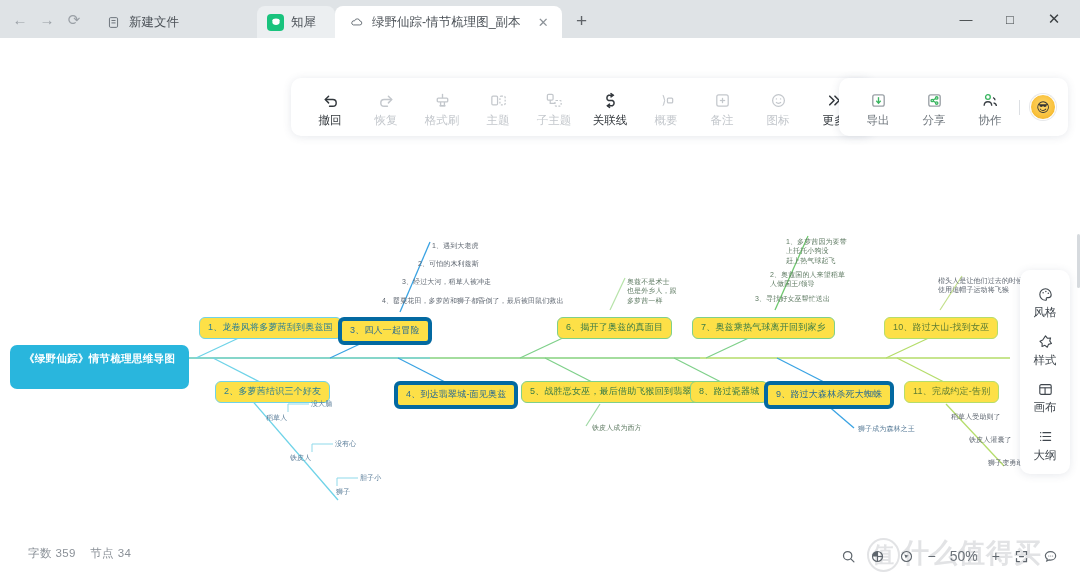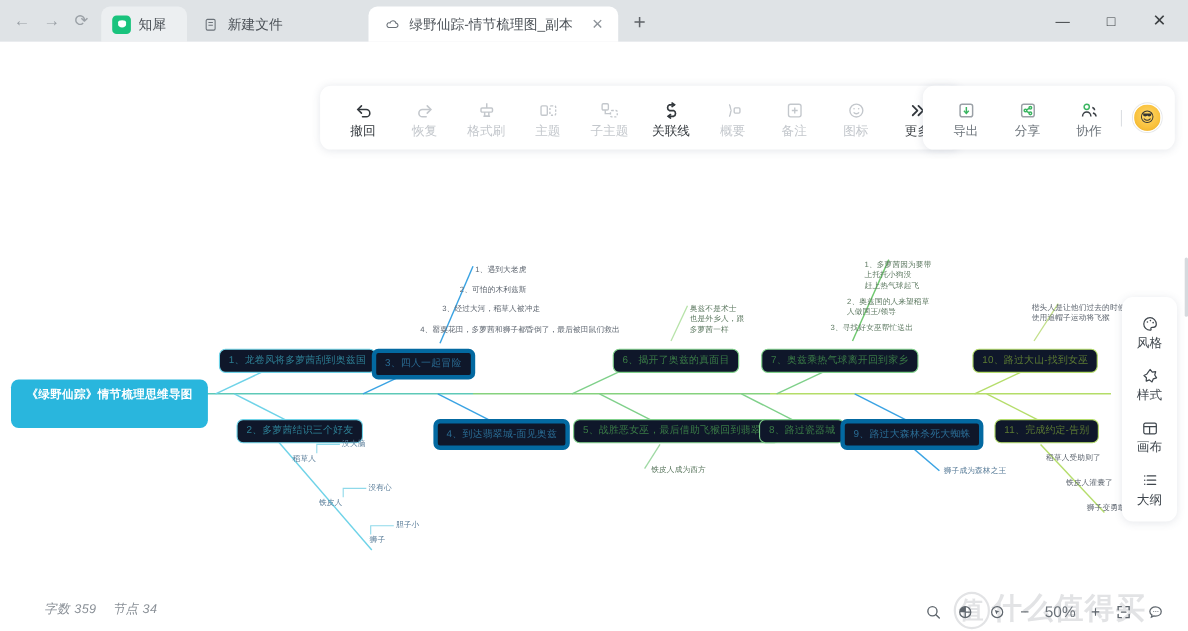--- a/index.html
+++ b/index.html
@@ -89,21 +89,21 @@
   .dock-item { width:46px; padding:6px 0 5px; display:flex; flex-direction:column; align-items:center; gap:3px; color:#3f464d; }
   .dock-icon { height:20px; display:flex; align-items:center; justify-content:center; }
   .dock-icon svg { width:17px; height:17px; }
   .dock-label { font-size:11.5px; line-height:1; }
 
   
   .canvas { position:absolute; inset:0; }
   .canvas svg.lines { position:absolute; left:0; top:0; width:1080px; height:536px; }
 
   .node {
-    position:absolute; border-radius:6px; background:#0f172a;
+    position:absolute; border-radius:6px; background:#fde047;
     font-size:9px; line-height:1; white-space:nowrap;
     padding:5px 8px 6px; letter-spacing:.2px;text-align:right;
   }
   .node.blue   { border:4px solid #0369a1; color:#2a6b93; }
   .node.cyan   { border:1px solid #6fd3e8; color:#2d7f94; }
   .node.green  { border:1px solid #7fd08a; color:#3a7b46; }
   .node.lgreen { border:1px solid #b5dd6b; color:#5d7c33; }
 
   .root {
     position:absolute; left:10px; top:307px;
@@ -114,21 +114,21 @@
 
   .leaf {
     position:absolute; font-size:7px; line-height:1.35; color:#5e6670;
     white-space:pre-line; letter-spacing:.1px;
   }
   .leaf.b { color:#5a7d99; }
   .leaf.g { color:#5e7a62; }
 
   
   .bottom { position:absolute; left:0; right:0; bottom:0; height:44px; }
-  .stats { position:absolute; left:40px; bottom:13px; font-size:11.5px; color:#8a9097; letter-spacing:.4px;font-style:italic; }
+  .stats { position:absolute; left:28px; bottom:13px; font-size:11.5px; color:#8a9097; letter-spacing:.4px; }
   .zoom-ctrls { position:absolute; right:22px; bottom:10px; display:flex; align-items:center; gap:14px; color:#5f666d; }
   .zc { display:flex; align-items:center; justify-content:center; }
   .zc svg { width:15px; height:15px; }
   .zoom-val { font-size:14px; color:#6b7279; min-width:26px; text-align:left; }
   .zsym { font-size:14px; color:#5f666d; line-height:1; }
 
   .watermark {
     position:absolute; right:38px; bottom:2px;
     font-size:27px; font-weight:bold; color:rgba(150,155,162,0.28);
     letter-spacing:1px; pointer-events:none; user-select:none;
@@ -142,38 +142,38 @@
 <body>
 
 <div class="browser-top">
   <div class="nav-btns">
     <div class="nav-btn">←</div>
     <div class="nav-btn">→</div>
     <div class="nav-btn">⟳</div>
   </div>
 
   <div class="tabs">
-    <div class="tab pinned">
-      <span class="favicon zhixi">
-        <svg viewBox="0 0 20 20" width="12" height="12">
-            <path d="M4 7c0-1.5 2-3 6-3s6 1.5 6 3v4c0 2-2.5 4-6 4s-6-2-6-4z" fill="#fff"></path>
-          </svg>
-      </span>
-      <span class="label">知犀</span>
-    </div>
-
     <div class="tab inactive">
       <span class="favicon">
         <svg viewBox="0 0 16 16" width="13" height="13" fill="none" stroke="#6b7279" stroke-width="1.2">
             <rect x="3" y="2" width="10" height="12" rx="1.5"></rect>
             <line x1="5.5" y1="5.5" x2="10.5" y2="5.5"></line>
             <line x1="5.5" y1="8.5" x2="10.5" y2="8.5"></line>
           </svg>
       </span>
       <span class="label">新建文件</span>
+    </div>
+
+    <div class="tab pinned">
+      <span class="favicon zhixi">
+        <svg viewBox="0 0 20 20" width="12" height="12">
+            <path d="M4 7c0-1.5 2-3 6-3s6 1.5 6 3v4c0 2-2.5 4-6 4s-6-2-6-4z" fill="#fff"></path>
+          </svg>
+      </span>
+      <span class="label">知犀</span>
     </div>
 
     <div class="tab active">
       <span class="favicon">
         <svg viewBox="0 0 16 16" width="13" height="13" fill="none" stroke="#6b7279" stroke-width="1.2">
             <path d="M4 11h8a2.4 2.4 0 0 0 .2-4.8A3.4 3.4 0 0 0 5.6 6 2.6 2.6 0 0 0 4 11z"></path>
           </svg>
       </span>
       <span class="label">绿野仙踪-情节梳理图_副本</span>
       <span class="tab-close">✕</span>

